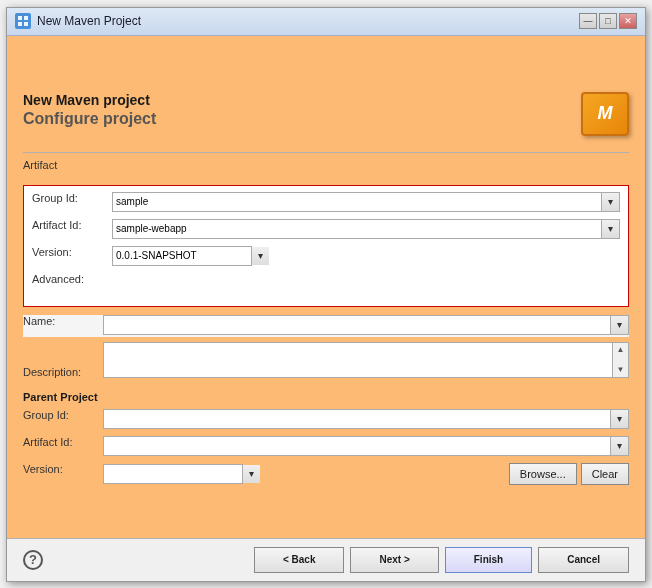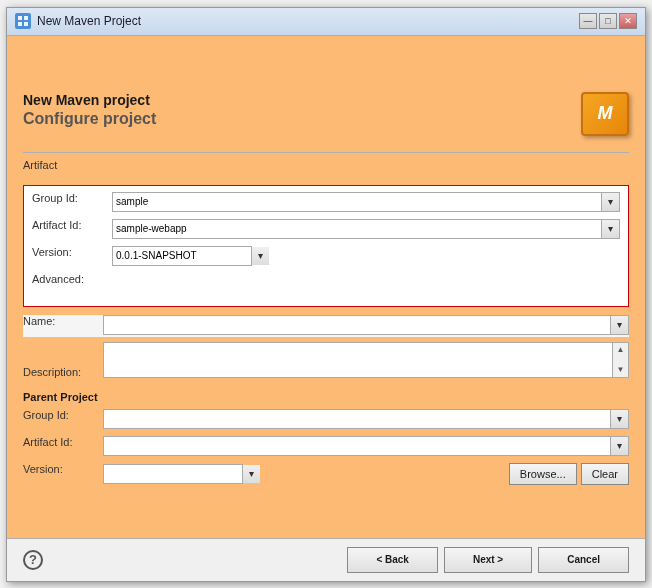--- a/index.html
+++ b/index.html
@@ -461,16 +461,17 @@
       <span class="triangle-icon">▶</span>
       <span class="advanced-label">Advanced</span>
     </div>
   </div>
 
   <div class="footer">
     <div class="help-icon">?</div>
     <div class="footer-buttons">
       <button class="footer-btn">&lt; Back</button>
       <button class="footer-btn">Next &gt;</button>
+      <button class="footer-btn finish">Finish</button>
       <button class="footer-btn">Cancel</button>
     </div>
   </div>
 </div>
 
 </body></html>

